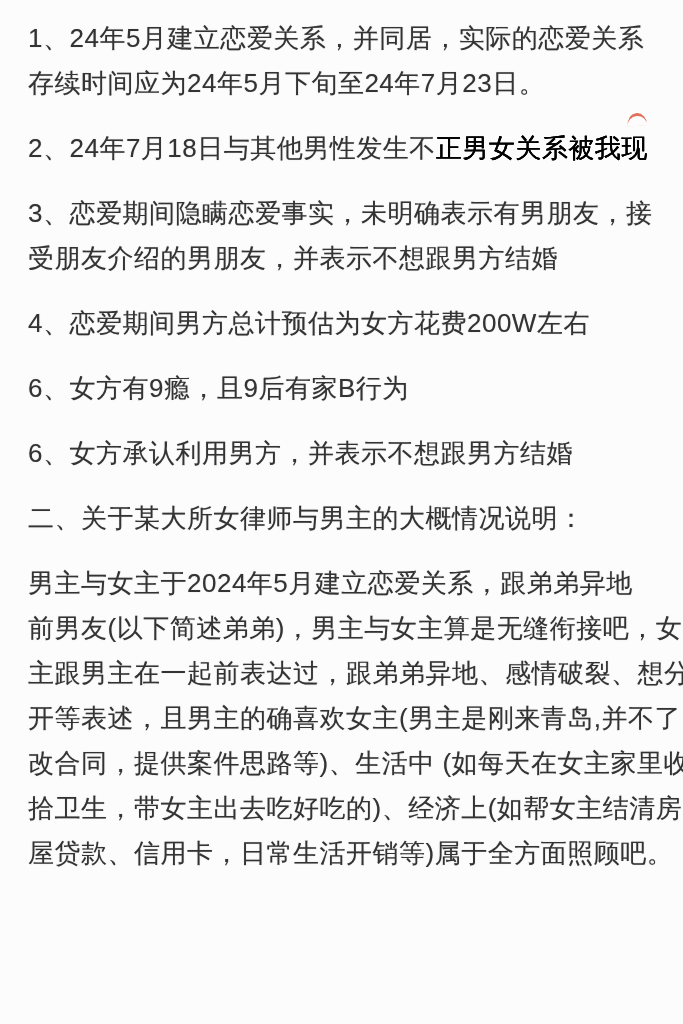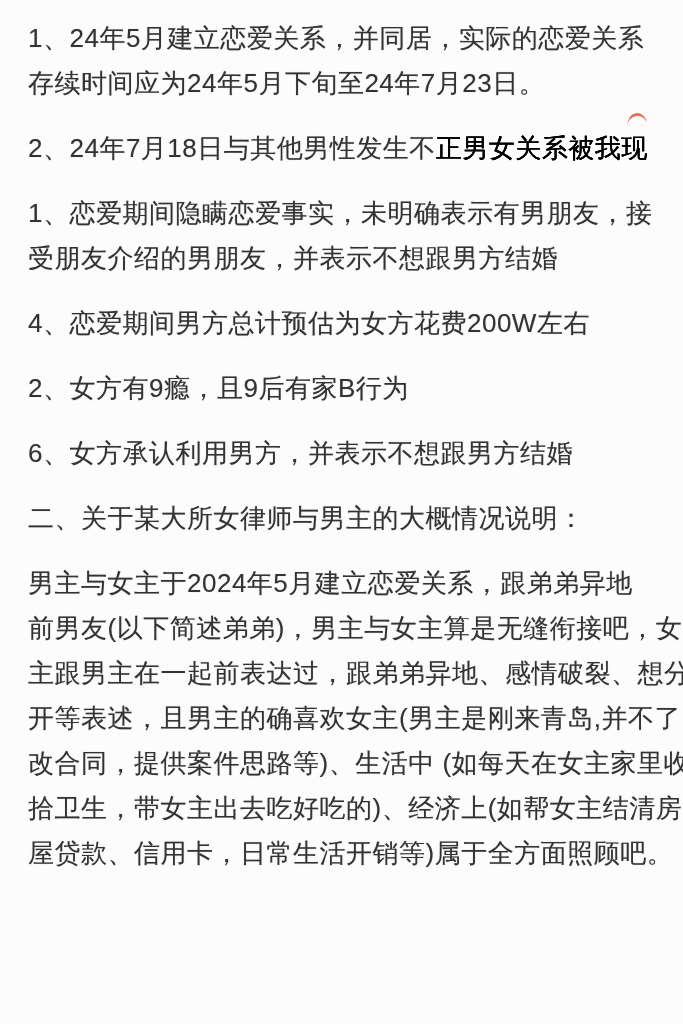--- a/index.html
+++ b/index.html
@@ -54,28 +54,28 @@
 <div class="page">
   <div id="doc">
       <div class="para">
         <div class="line"><span class="seg-normal">1、24年5月建立恋爱关系，并同居，实际的恋爱关系</span></div>
         <div class="line"><span class="seg-normal">存续时间应为24年5月下旬至24年7月23日。</span></div>
       </div>
       <div class="para">
         <div class="line"><span class="seg-normal">2、24年7月18日与其他男性发生不</span><span class="seg-overlay">正男女关系被我现</span></div>
       </div>
       <div class="para">
-        <div class="line"><span class="seg-normal">1、恋爱期间隐瞒恋爱事实，未明确表示有男朋友，接</span></div>
+        <div class="line"><span class="seg-normal">3、恋爱期间隐瞒恋爱事实，未明确表示有男朋友，接</span></div>
         <div class="line"><span class="seg-normal">受朋友介绍的男朋友，并表示不想跟男方结婚</span></div>
       </div>
       <div class="para">
         <div class="line"><span class="seg-normal">4、恋爱期间男方总计预估为女方花费200W左右</span></div>
       </div>
       <div class="para">
-        <div class="line"><span class="seg-normal">2、女方有9瘾，且9后有家B行为</span></div>
+        <div class="line"><span class="seg-normal">6、女方有9瘾，且9后有家B行为</span></div>
       </div>
       <div class="para">
         <div class="line"><span class="seg-normal">6、女方承认利用男方，并表示不想跟男方结婚</span></div>
       </div>
       <div class="para">
         <div class="line"><span class="seg-normal">二、关于某大所女律师与男主的大概情况说明：</span></div>
       </div>
       <div class="para">
         <div class="line"><span class="seg-normal">男主与女主于2024年5月建立恋爱关系，跟弟弟异地</span></div>
         <div class="line"><span class="seg-normal">前男友(以下简述弟弟)，男主与女主算是无缝衔接吧，女</span></div>

